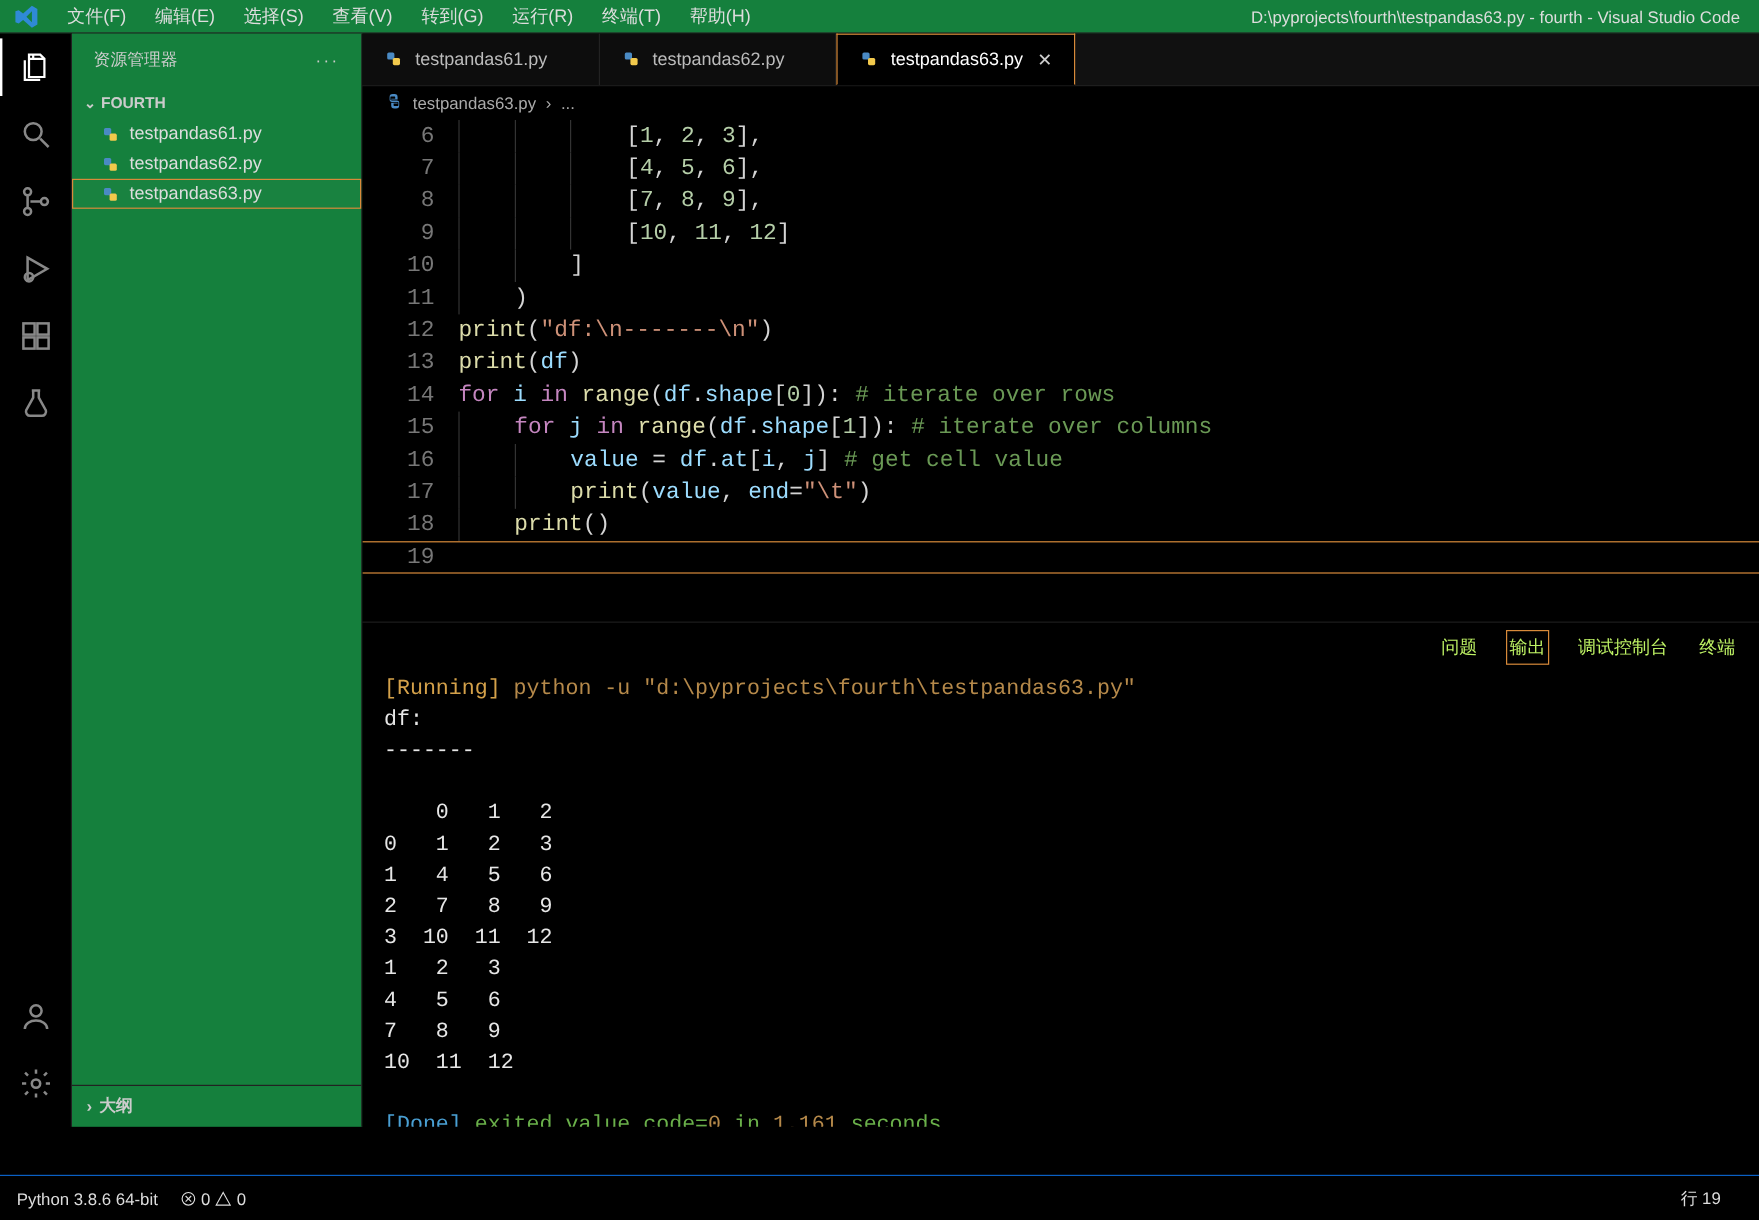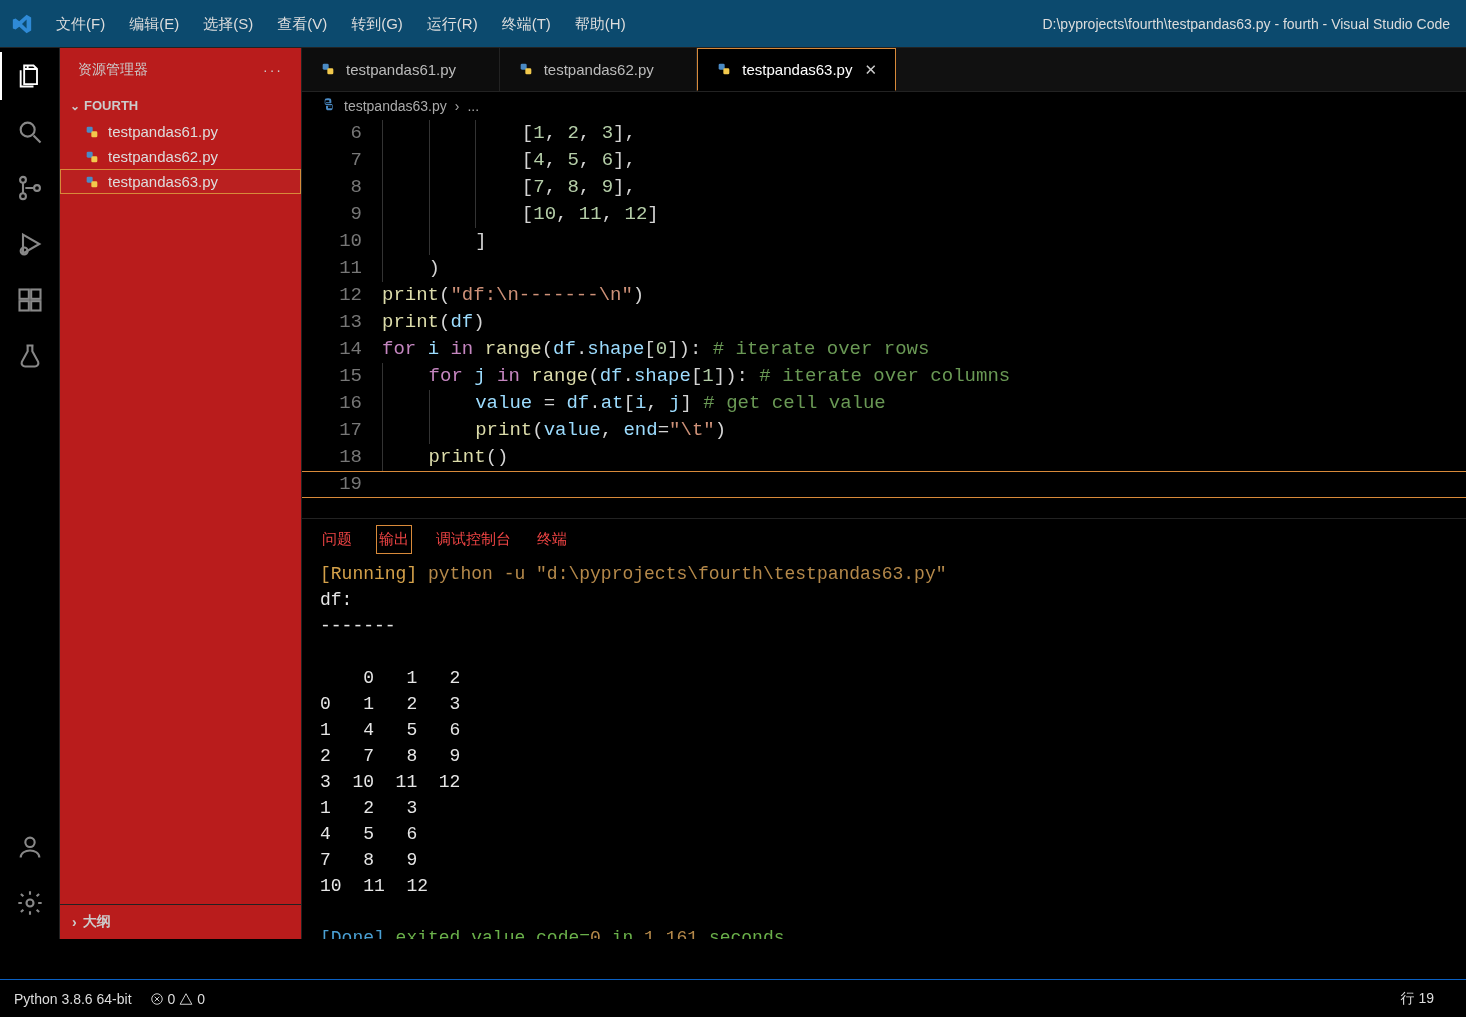--- a/index.html
+++ b/index.html
@@ -5,21 +5,21 @@
 * { margin: 0; padding: 0; box-sizing: border-box; }
 body {
   width: 1466px; height: 1017px;
   background: #000; color: #cccccc;
   font-family: "Segoe UI", "Microsoft YaHei", sans-serif;
   font-size: 14px; overflow: hidden;
   display: flex; flex-direction: column;
 }
 
 .titlebar {
-  height: 48px; background: #0c4a6e;
+  height: 28px; background: #15803d;
   display: flex; align-items: center;
   border-bottom: 1px solid #222;
 }
 .titlebar .logo { width: 44px; display:flex; align-items:center; justify-content:center; }
 .titlebar .menus { display: flex; }
 .titlebar .menus .mitem { padding: 0 12px; color: #ddd; font-size: 15px; line-height: 38px; cursor: default; }
 .titlebar .spacer { flex: 1; }
 .titlebar .wintitle { padding-right: 16px; color: #ddd; font-size: 14px; }
 
 
@@ -39,21 +39,21 @@
   color: #888; position: relative;
 }
 .actbar .aicon.active { color: #fff; }
 .actbar .aicon.active::before {
   content:""; position:absolute; left:0; top:4px; bottom:4px; width:2px; background:#fff;
 }
 .actbar svg { width: 28px; height: 28px; }
 
 
 .sidebar {
-  width: 242px; background: #b91c1c;
+  width: 242px; background: #15803d;
   border-right: 1px solid #222;
   display:flex; flex-direction:column;
 }
 .sidebar .hdr {
   height: 44px; display:flex; align-items:center;
   padding: 0 18px; color:#ccc; font-size:14px;
 }
 .sidebar .hdr .dots { margin-left:auto; letter-spacing:2px; color:#ccc; }
 .sidebar .project {
   padding: 6px 10px 6px 10px; color:#ccc; font-weight:bold; font-size:13px;
@@ -127,22 +127,23 @@
 .indent-guide { border-left:1px solid #333; display:inline-block; height:27px; vertical-align:top; }
 
 
 .panel {
   height: 420px; background:#000;
   display:flex; flex-direction:column;
   font-family: Consolas, "Courier New", monospace;
 }
 .panel .ptabs {
   height: 40px; display:flex; align-items:center; gap:22px;
-  padding: 0 18px; color:#ef4444; font-size:15px;
+  padding: 0 18px; color:#bef264; font-size:15px;
   font-family: "Segoe UI", "Microsoft YaHei", sans-serif;
+  justify-content: flex-end;
 }
 .panel .ptab { padding: 4px 2px; }
 .panel .ptab.active { border:1px solid #d88a3a; }
 .panel .out {
   flex:1; padding: 2px 18px 10px 18px;
   font-size: 18px; line-height: 26px;
   white-space:pre; color:#e6e6e6; overflow:hidden;
 }
 .out-running { color:#d4a14a;margin-top:48px; }
 .out-done { color:#4aa0d4; }

